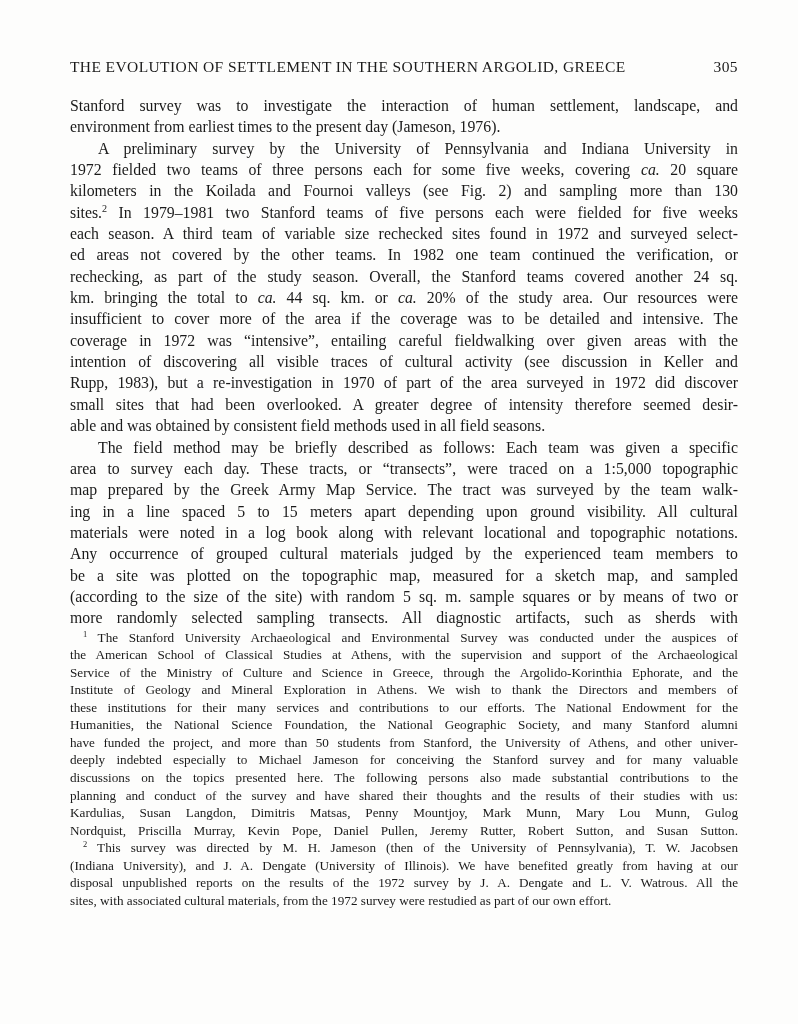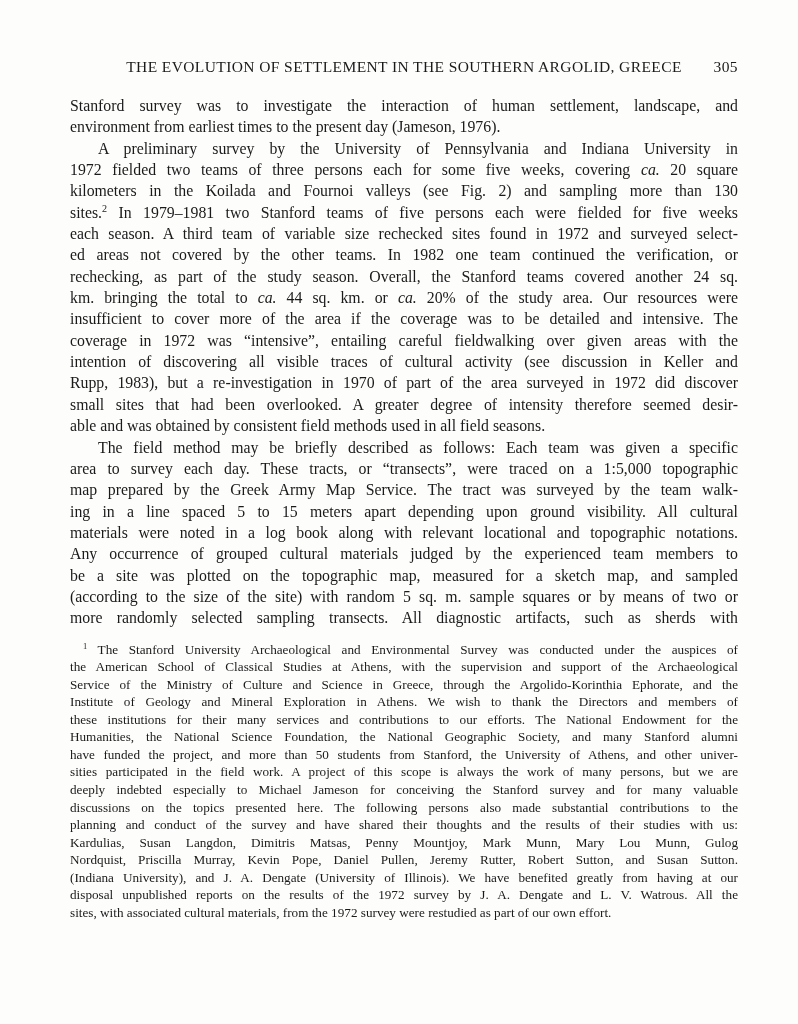--- a/index.html
+++ b/index.html
@@ -29,21 +29,20 @@
   .running-head {
     position: relative;
     height: 20px;
     margin-bottom: 17px;
     font-size: 15.5px;
     letter-spacing: 0.4px;
     white-space: nowrap;
   }
   .running-head .title {
     display: block;
-    text-align: center;
   }
   .running-head .pagenum {
     position: absolute;
     right: 0;
     top: 0;
     text-align: right;
   }
   .line {
     font-size: 15.8px;
     line-height: 21.35px;
@@ -52,21 +51,21 @@
   .fline {
     font-size: 13.2px;
     line-height: 17.55px;
     text-align: justify;
   }
   .line.jl, .fline.jl {
     text-align-last: justify;
   }
   .line.indent { text-indent: 28px; }
   .fline.indent { text-indent: 13px; }
-  .footnotes { margin-top: 12px; }
+  .footnotes { }
   .it { font-style: italic; margin-top: 16px; }
   .sup {
     vertical-align: super;
     font-size: 0.64em;
     line-height: 0;
   }
 </style>
 </head>
 <body>
 
@@ -104,24 +103,24 @@
         <div class="line jl"><span>more randomly selected sampling transects. All diagnostic artifacts, such as sherds with</span></div>
       </main>
     <section class="footnotes">
         <div class="fline indent jl"><span class="sup">1</span><span> The Stanford University Archaeological and Environmental Survey was conducted under the auspices of</span></div>
         <div class="fline jl"><span>the American School of Classical Studies at Athens, with the supervision and support of the Archaeological</span></div>
         <div class="fline jl"><span>Service of the Ministry of Culture and Science in Greece, through the Argolido-Korinthia Ephorate, and the</span></div>
         <div class="fline jl"><span>Institute of Geology and Mineral Exploration in Athens. We wish to thank the Directors and members of</span></div>
         <div class="fline jl"><span>these institutions for their many services and contributions to our efforts. The National Endowment for the</span></div>
         <div class="fline jl"><span>Humanities, the National Science Foundation, the National Geographic Society, and many Stanford alumni</span></div>
         <div class="fline jl"><span>have funded the project, and more than 50 students from Stanford, the University of Athens, and other univer-</span></div>
-        <div class="fline jl"><span>sities participated in the field work. A project of this scope is always the work of many persons, but we are</span></div>
         <div class="fline jl"><span>deeply indebted especially to Michael Jameson for conceiving the Stanford survey and for many valuable</span></div>
         <div class="fline jl"><span>discussions on the topics presented here. The following persons also made substantial contributions to the</span></div>
         <div class="fline jl"><span>planning and conduct of the survey and have shared their thoughts and the results of their studies with us:</span></div>
         <div class="fline jl"><span>Kardulias, Susan Langdon, Dimitris Matsas, Penny Mountjoy, Mark Munn, Mary Lou Munn, Gulog</span></div>
         <div class="fline jl"><span>Nordquist, Priscilla Murray, Kevin Pope, Daniel Pullen, Jeremy Rutter, Robert Sutton, and Susan Sutton.</span></div>
+        <div class="fline indent jl"><span class="sup">2</span><span> This survey was directed by M. H. Jameson (then of the University of Pennsylvania), T. W. Jacobsen</span></div>
         <div class="fline jl"><span>(Indiana University), and J. A. Dengate (University of Illinois). We have benefited greatly from having at our</span></div>
         <div class="fline jl"><span>disposal unpublished reports on the results of the 1972 survey by J. A. Dengate and L. V. Watrous. All the</span></div>
         <div class="fline"><span>sites, with associated cultural materials, from the 1972 survey were restudied as part of our own effort.</span></div>
       </section>
   </div>
 </div>
 
 </body></html>

